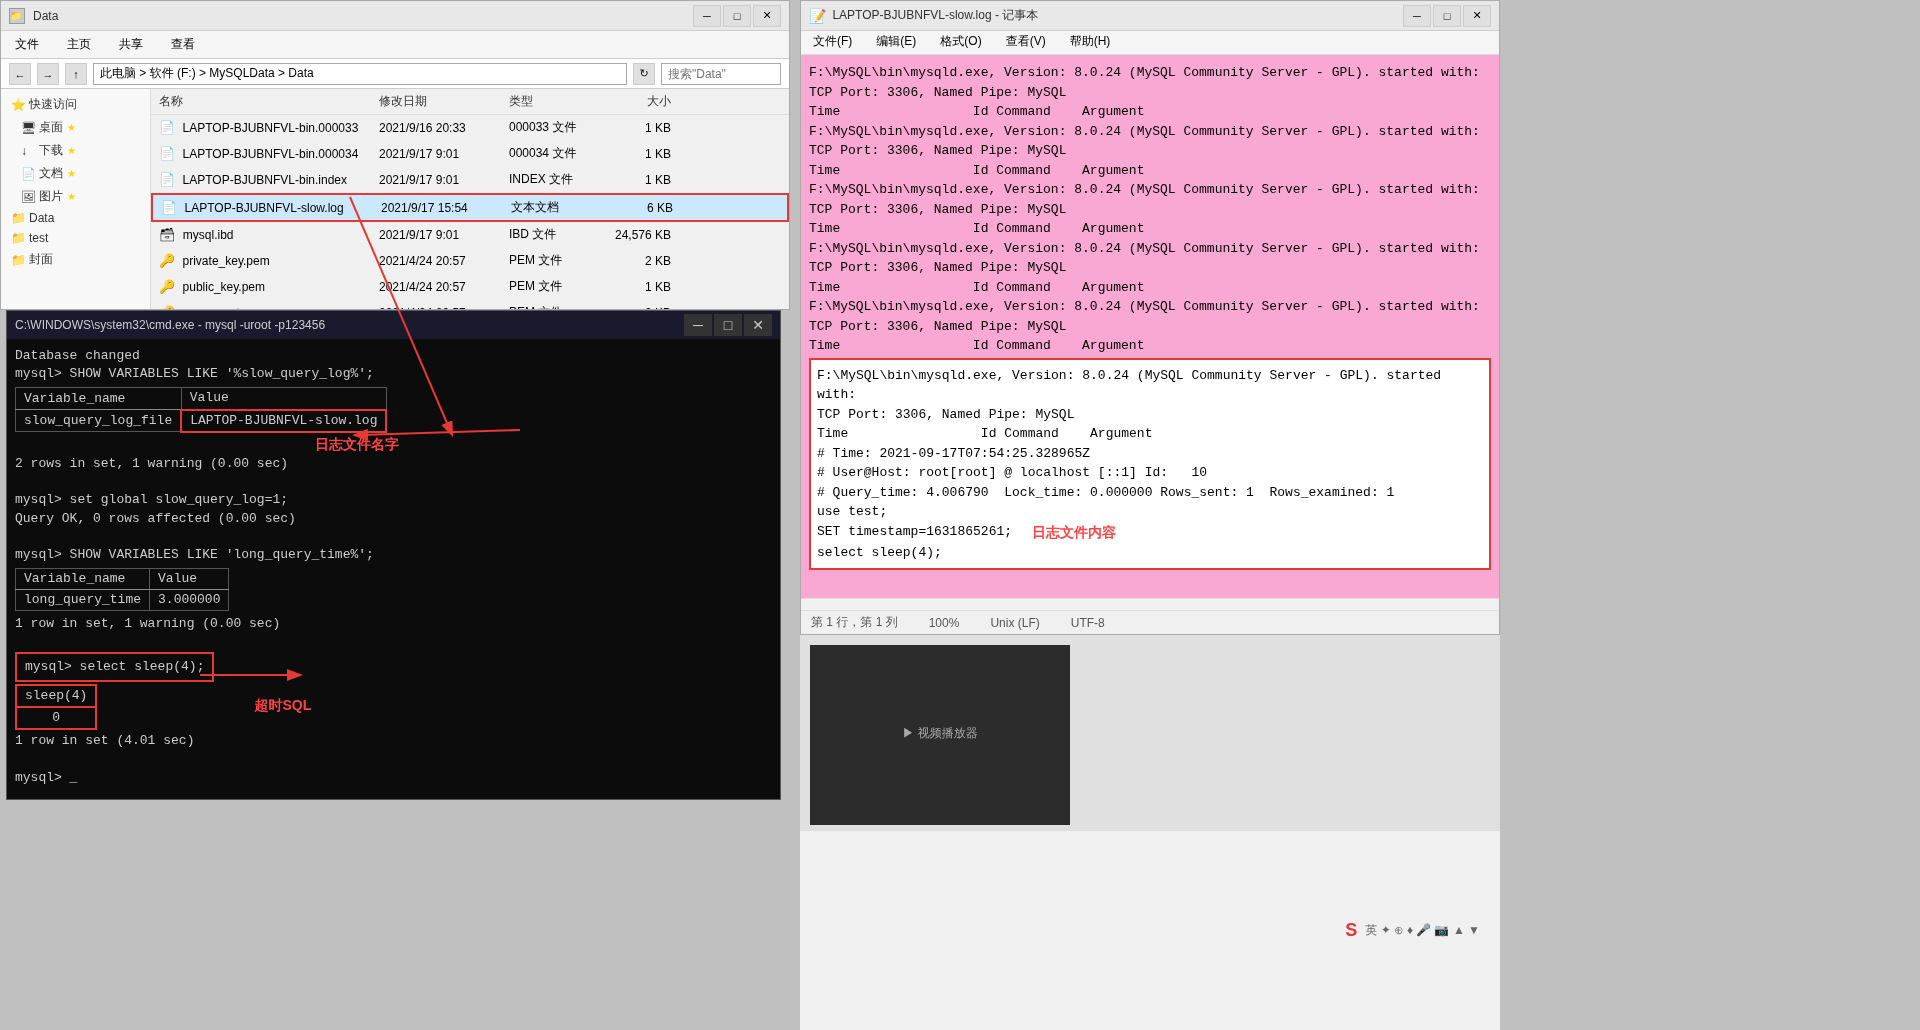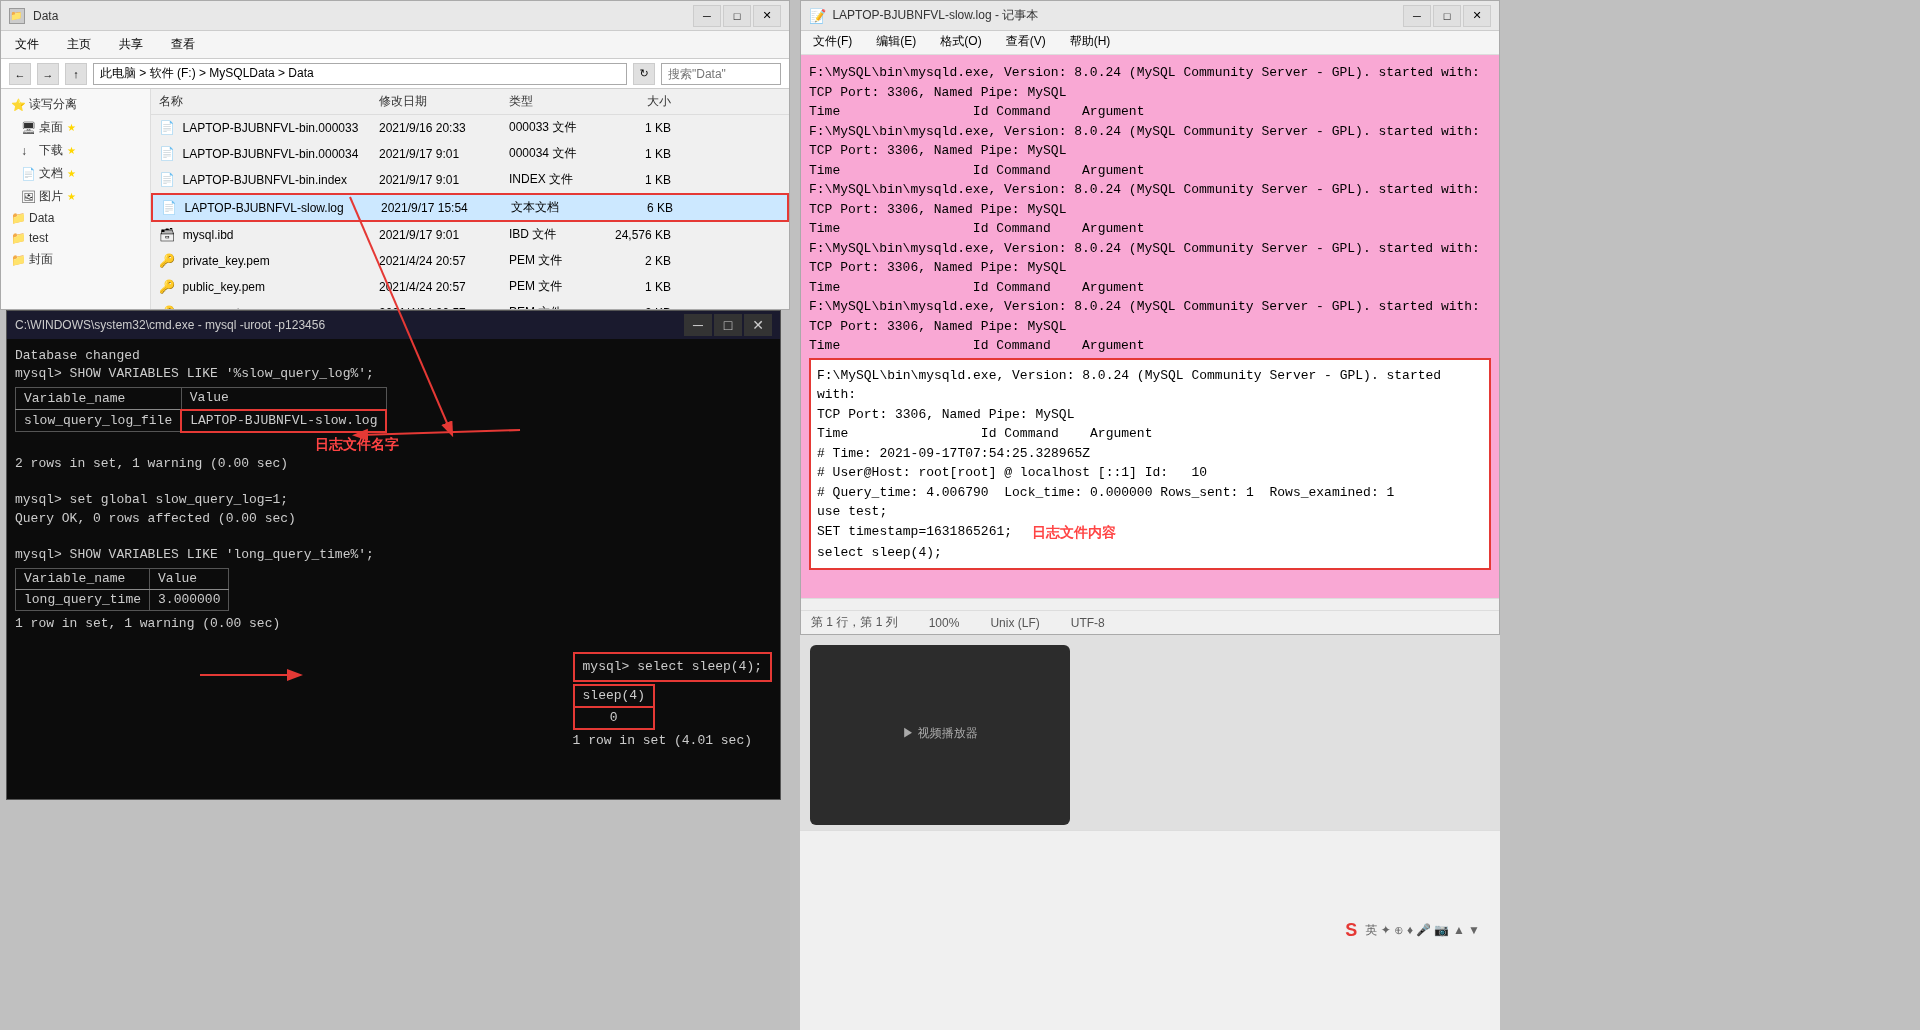--- a/index.html
+++ b/index.html
@@ -250,21 +250,21 @@
     <div class="nav-btn">→</div>
     <div class="nav-btn">↑</div>
     <div class="address-path">此电脑 &gt; 软件 (F:) &gt; MySQLData &gt; Data</div>
     <div class="nav-btn">↻</div>
     <input class="search-box" placeholder="搜索&quot;Data&quot;" style="">
   </div>
   <div class="explorer-body">
     <div class="sidebar">
       <div class="sidebar-item">
         <span class="sidebar-icon">⭐</span>
-        <span>读写分离</span>
+        <span>快速访问</span>
       </div>
       <div class="sidebar-item" style="padding-left:16px;">
         <span class="sidebar-icon">🖥</span>
         <span>桌面</span>
         <span class="sidebar-star">★</span>
       </div>
       <div class="sidebar-item" style="padding-left:16px;">
         <span class="sidebar-icon">↓</span>
         <span>下载</span>
         <span class="sidebar-star">★</span>
@@ -422,21 +422,21 @@
             </tr>
         <tr>
           <td>long_query_time</td>
           <td>3.000000</td>
         </tr>
       </tbody>
         </table>
     </div>
     <div class="cmd-line">1 row in set, 1 warning (0.00 sec)</div>
     <div class="cmd-line"> </div>
-    <div style="display:flex; align-items:flex-end; gap: 40px; flex-direction: column;">
+    <div style="display:flex; align-items:center; gap: 40px;">
       <div>
         <div class="cmd-line" style="border: 2px solid #e53935; display:inline-block; padding: 4px 8px;">mysql&gt; select sleep(4);</div>
         <div style="margin:2px 0;">
           <table class="cmd-table">
             <tbody>
                 <tr class="header-row">
                   <td style="border: 2px solid #e53935;">sleep(4)</td>
                 </tr>
             <tr>
                   <td style="text-align:center; border: 2px solid #e53935;">0</td>
@@ -522,21 +522,21 @@
 
   <line x1="350" y1="197" x2="450" y2="430" stroke="#e53935" stroke-width="2" marker-end="url(#arrowhead)"></line>
 
   <line x1="520" y1="430" x2="360" y2="435" stroke="#e53935" stroke-width="2" marker-end="url(#arrowhead)"></line>
 
   <line x1="200" y1="675" x2="295" y2="675" stroke="#e53935" stroke-width="2" marker-end="url(#arrowhead)"></line>
 </svg>
 
 <div style="position:absolute; top:635px; left:800px; width:700px; height:395px; background:#e0e0e0; overflow:hidden;">
   
-  <div style="width:260px; height:180px; background:#2c2c2c; margin:10px; display:inline-block; vertical-align:top; color:#aaa; font-size:12px; text-align:center; padding-top:80px;border-radius:6px;">
+  <div style="width:260px; height:180px; background:#2c2c2c; margin:10px; display:inline-block; vertical-align:top; color:#aaa; font-size:12px; text-align:center; padding-top:80px;">
     ▶ 视频播放器
   </div>
   
 </div>
 
 <div style="position:absolute; bottom:0; left:800px; width:700px; height:200px; background:#f0f0f0; border-top:1px solid #ddd; display:flex; align-items:center; justify-content:flex-end; padding-right:20px; gap:8px;">
   <span style="color:#e53935; font-size:18px; font-weight:bold;">S</span>
   <span style="font-size:12px; color:#666;">英 ✦ ⊕ ♦ 🎤 📷 ▲ ▼</span>
 </div>
 

